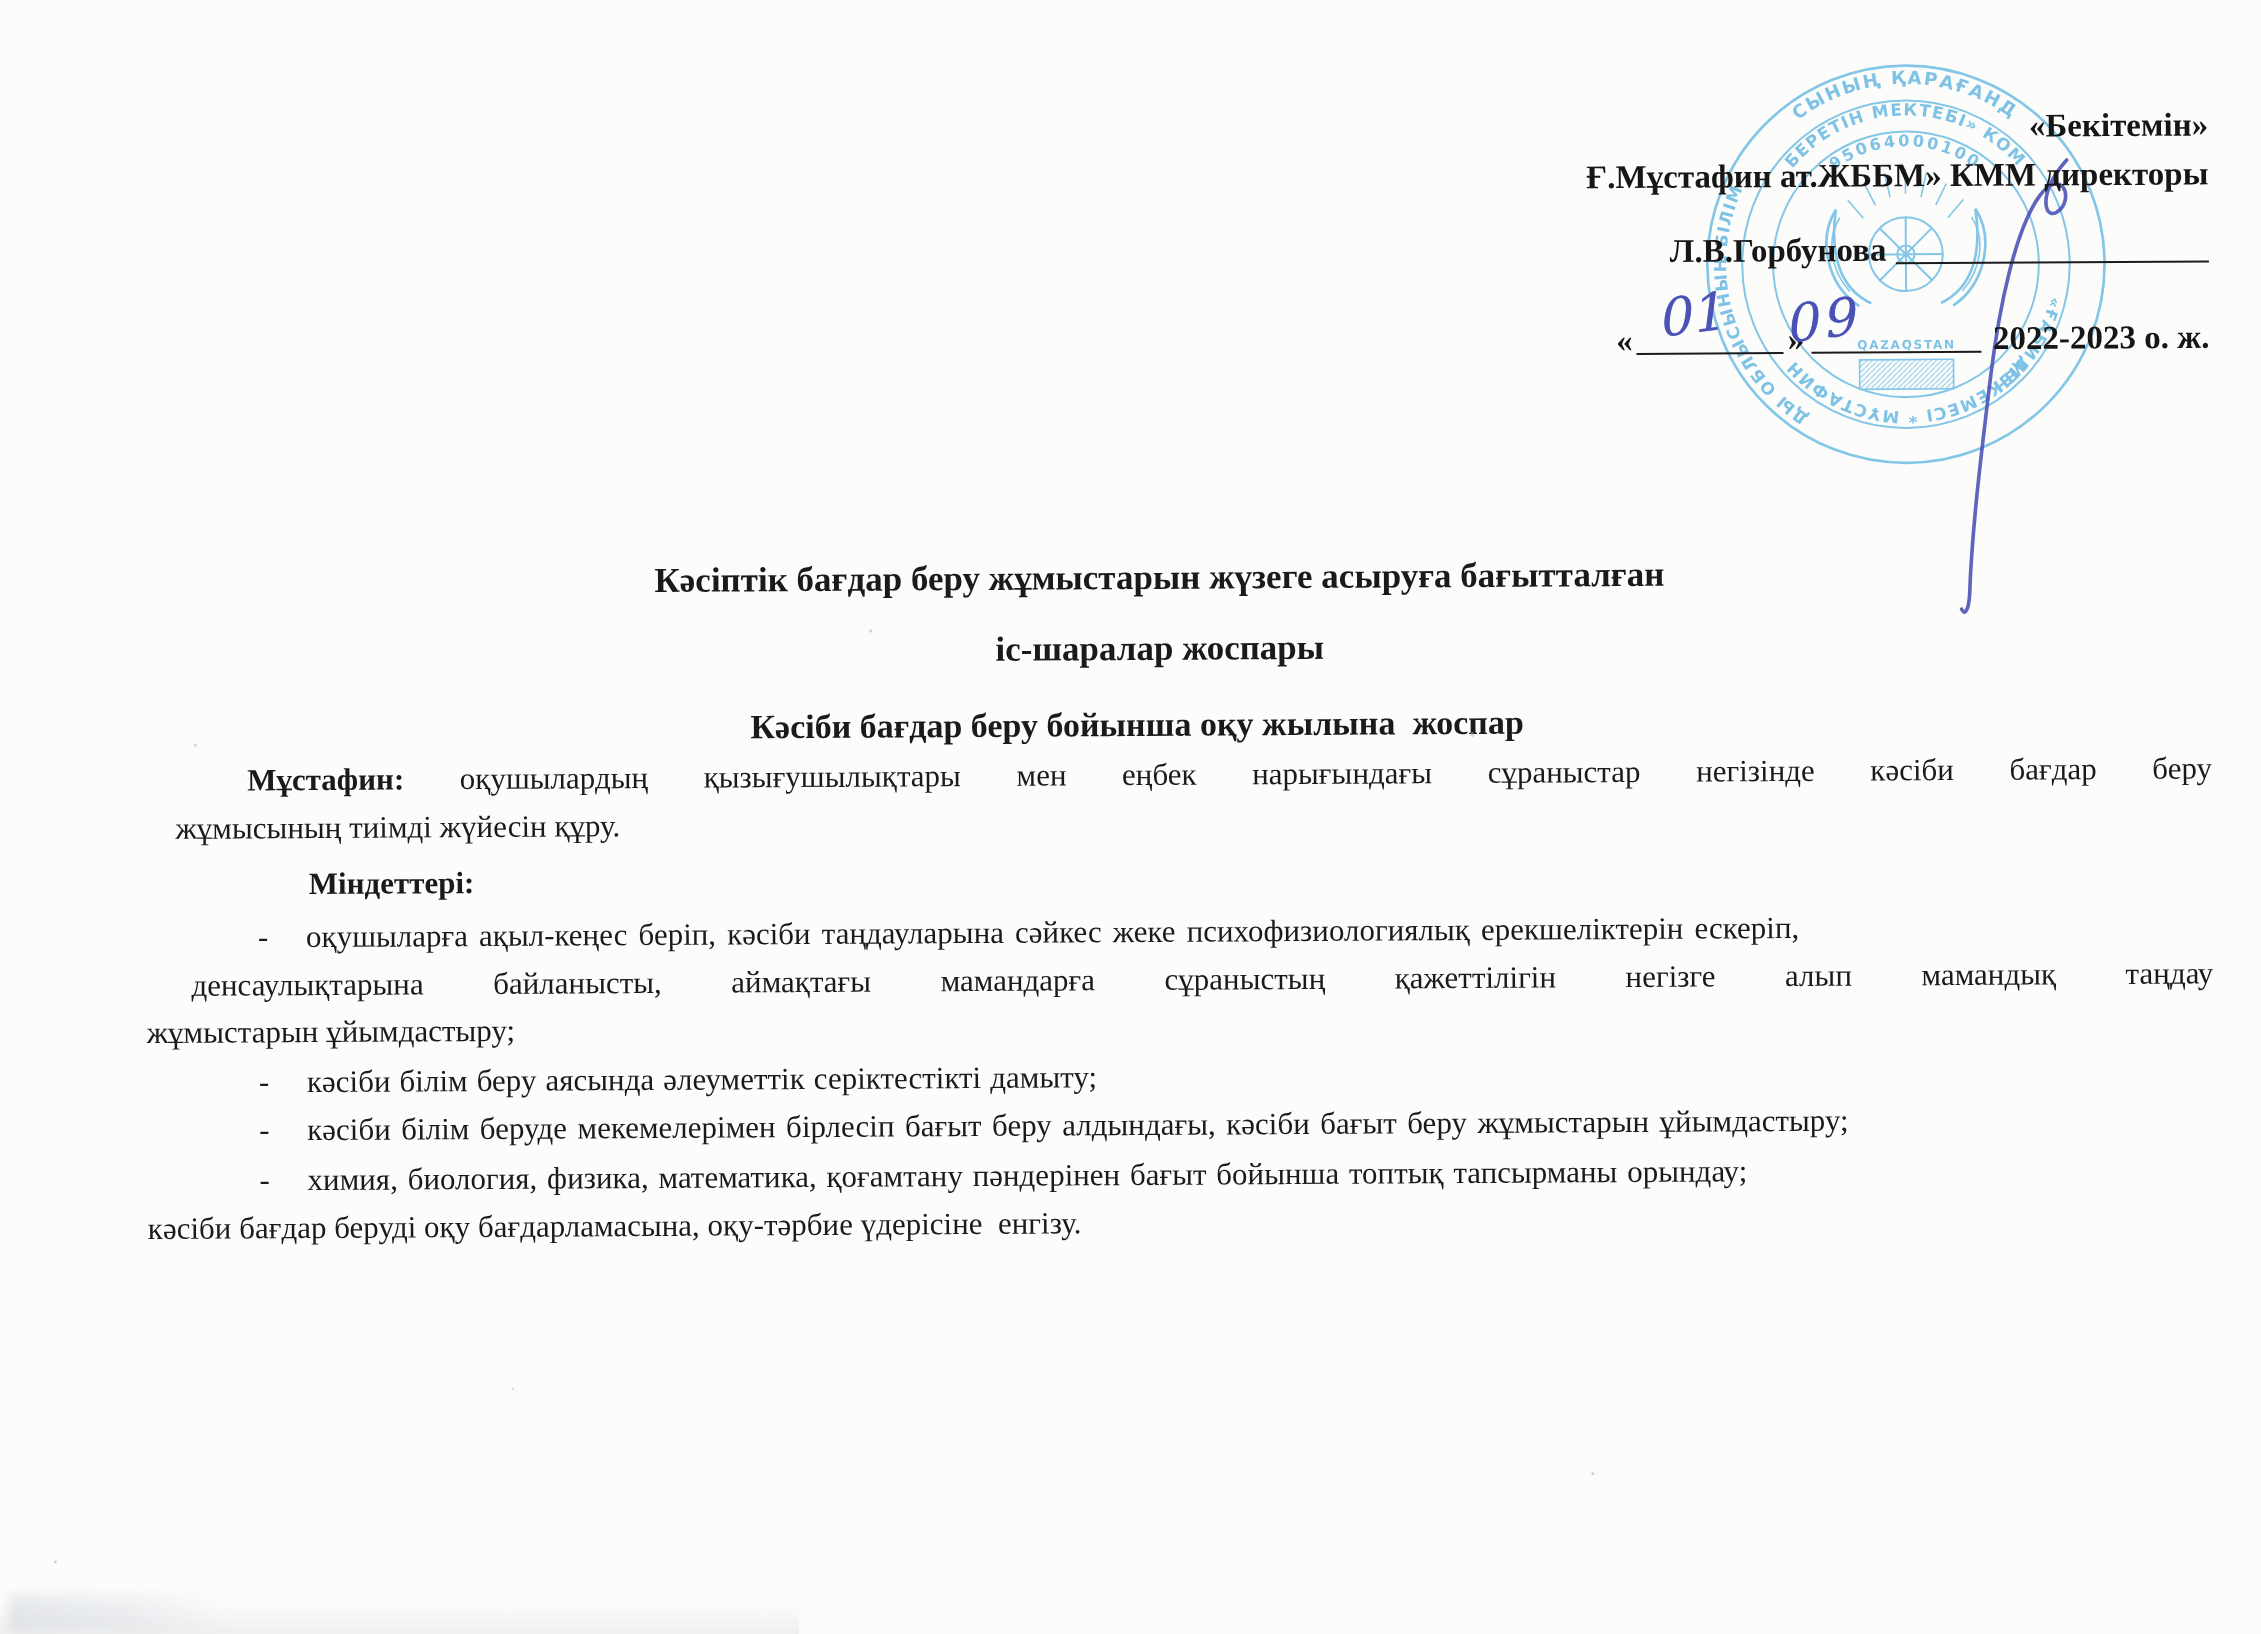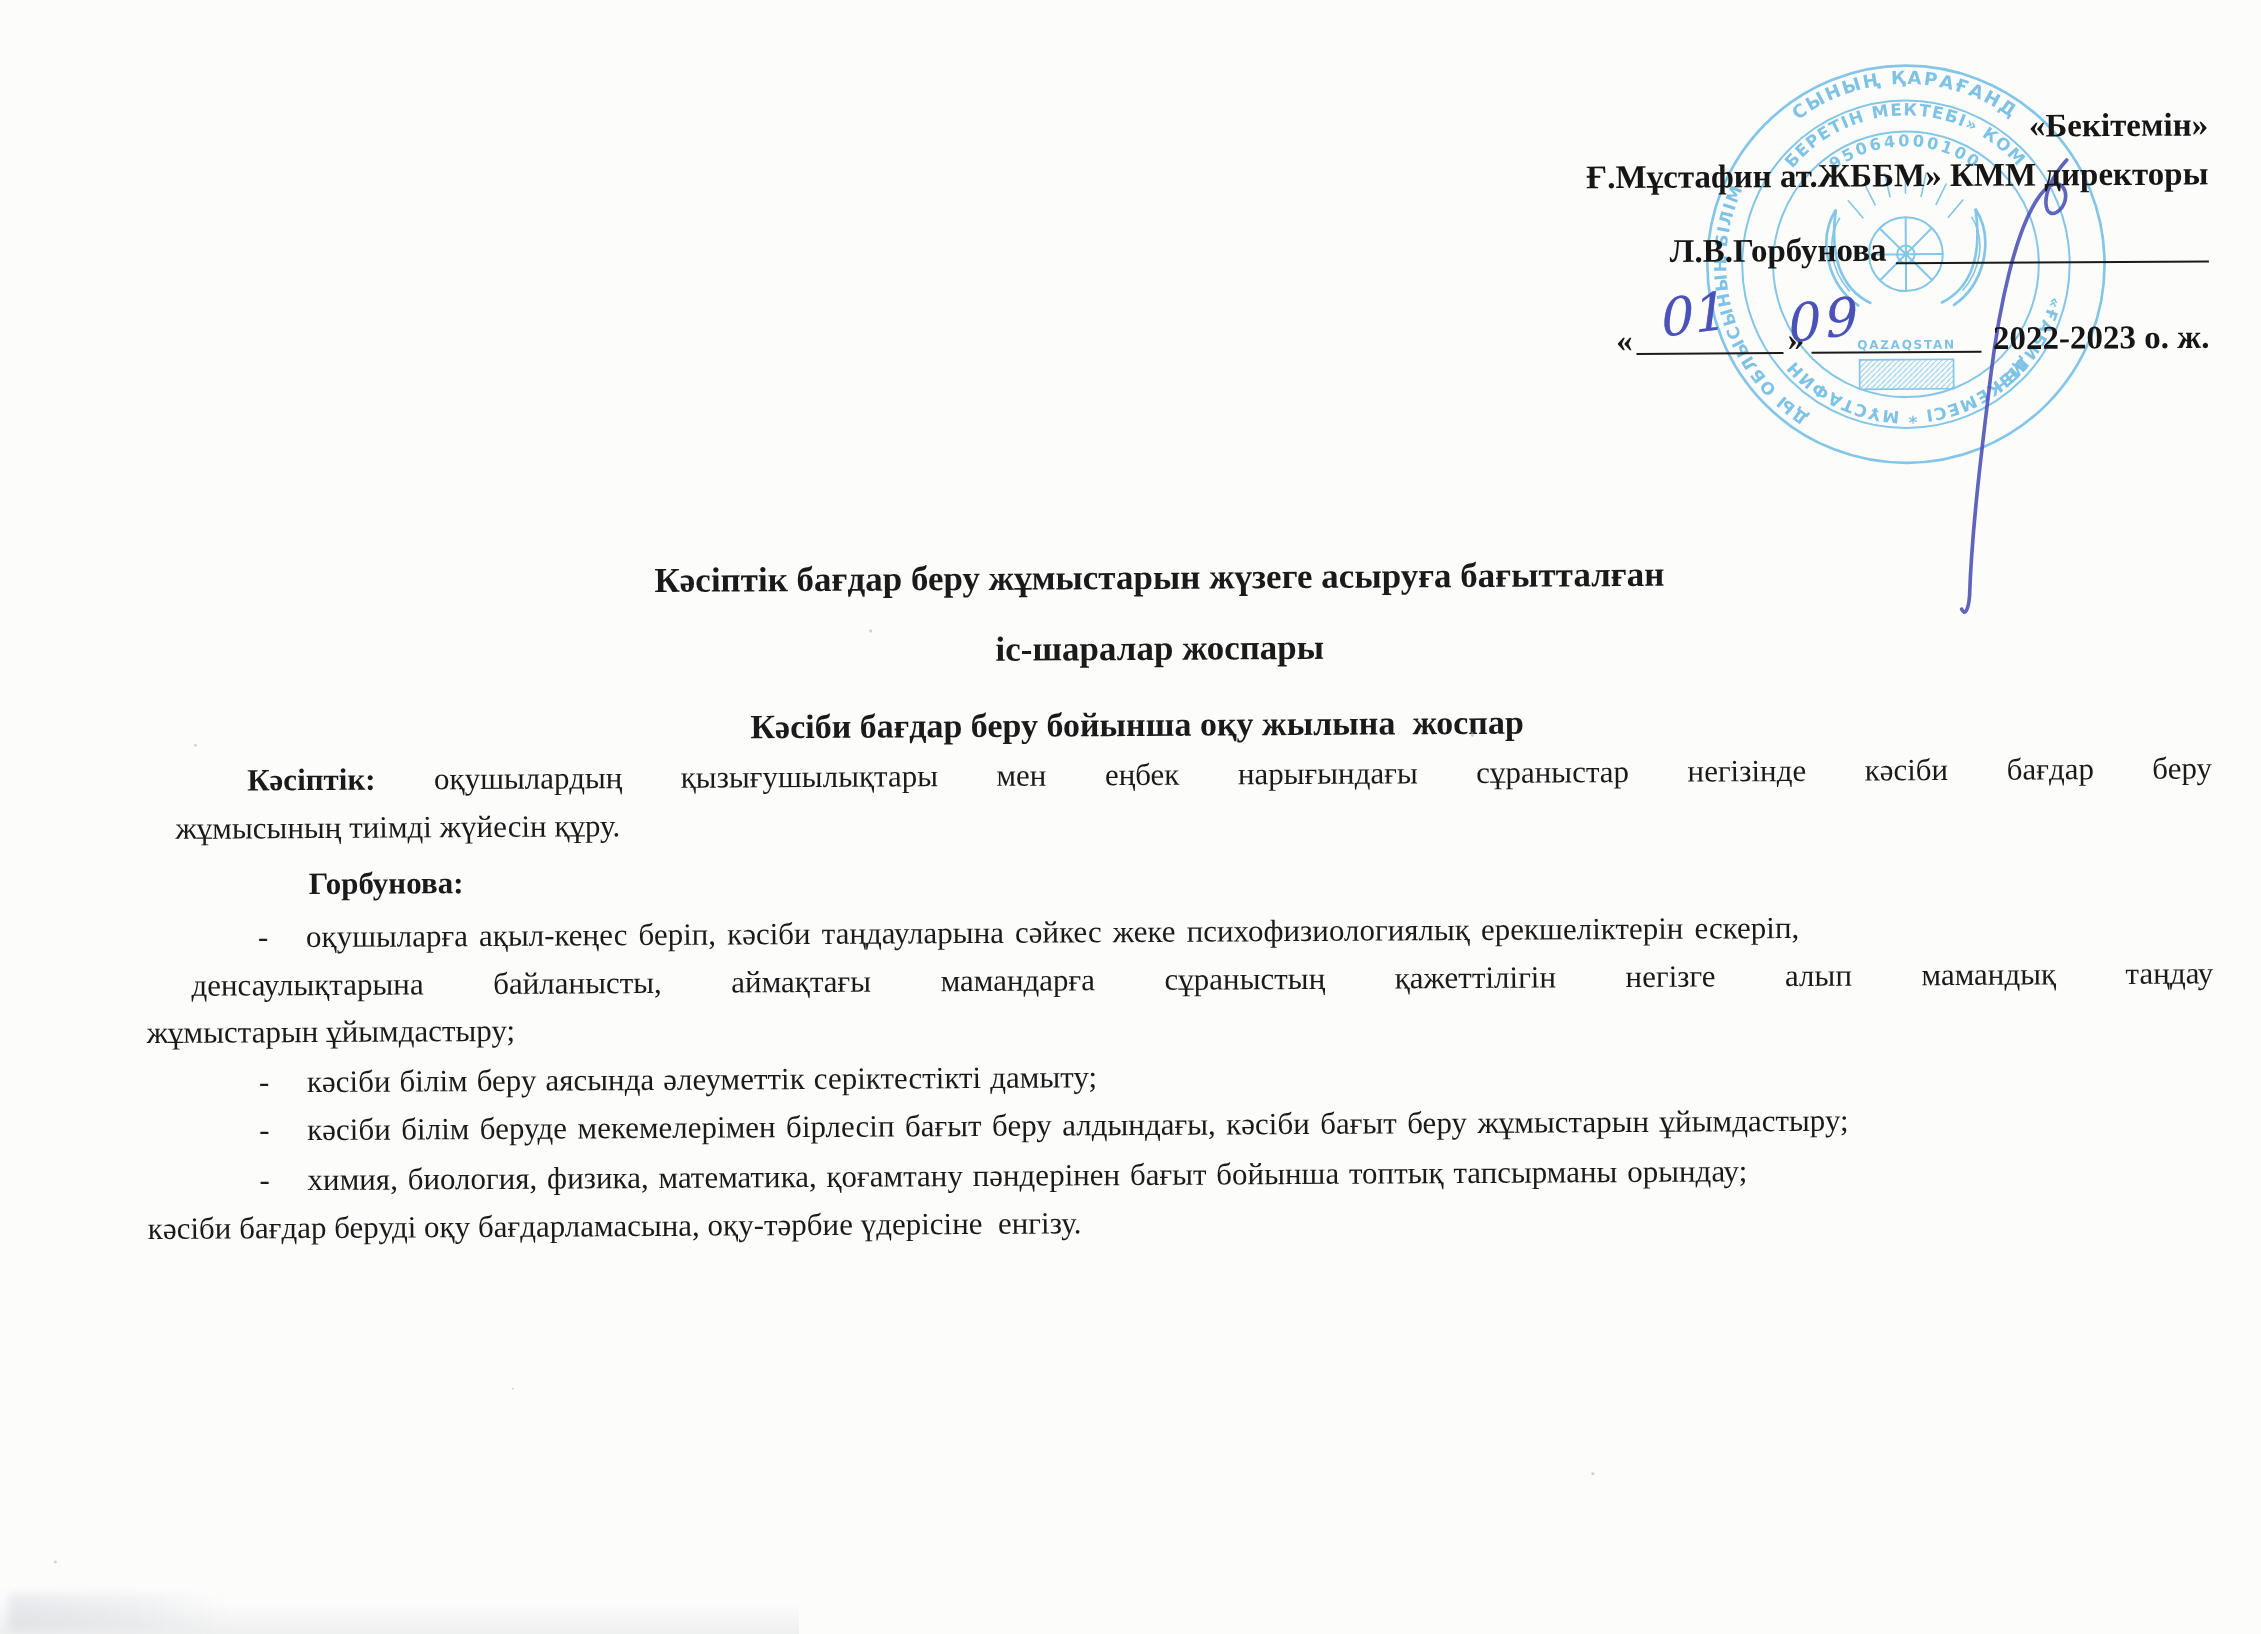--- a/index.html
+++ b/index.html
@@ -151,24 +151,24 @@
     <div class="ap-line" id="ap2">Ғ.Мұстафин ат.ЖББМ» КММ директоры</div>
     <div class="ap-line" id="ap3"><span>Л.В.Горбунова</span><span class="blank blank-name"></span></div>
     <div class="ap-line" id="ap4"><span>«</span><span class="blank blank-day"></span><span>»</span><span class="blank blank-month"></span><span>2022-2023 о. ж.</span></div>
     <div class="handwritten" id="hw-day">01</div>
     <div class="handwritten" id="hw-month">09</div>
 
     <div class="line center-line" id="title1">Кәсіптік бағдар беру жұмыстарын жүзеге асыруға бағытталған</div>
     <div class="line center-line" id="title2">іс-шаралар жоспары</div>
     <div class="line center-line" id="subhead">Кәсіби бағдар беру бойынша оқу жылына  жоспар</div>
 
-    <div class="line just" id="p1l1"><span class="bold">Кәсіптік:</span><span> оқушылардың қызығушылықтары мен еңбек нарығындағы сұраныстар негізінде кәсіби бағдар беру</span></div>
+    <div class="line just" id="p1l1"><span class="bold">Мұстафин:</span><span> оқушылардың қызығушылықтары мен еңбек нарығындағы сұраныстар негізінде кәсіби бағдар беру</span></div>
     <div class="line" id="p1l2">жұмысының тиімді жүйесін құру.</div>
 
-    <div class="line bold" id="mind">Горбунова:</div>
+    <div class="line bold" id="mind">Міндеттері:</div>
 
     <div class="line" id="b1l1"><span class="dash">-</span><span>оқушыларға ақыл-кеңес беріп, кәсіби таңдауларына сәйкес жеке психофизиологиялық ерекшеліктерін ескеріп,</span></div>
     <div class="line just" id="b1l2">денсаулықтарына байланысты, аймақтағы мамандарға сұраныстың қажеттілігін негізге алып мамандық таңдау</div>
     <div class="line" id="b1l3">жұмыстарын ұйымдастыру;</div>
 
     <div class="line" id="b2"><span class="dash">-</span><span>кәсіби білім беру аясында әлеуметтік серіктестікті дамыту;</span></div>
     <div class="line" id="b3"><span class="dash">-</span><span>кәсіби білім беруде мекемелерімен бірлесіп бағыт беру алдындағы, кәсіби бағыт беру жұмыстарын ұйымдастыру;</span></div>
     <div class="line" id="b4"><span class="dash">-</span><span>химия, биология, физика, математика, қоғамтану пәндерінен бағыт бойынша топтық тапсырманы орындау;</span></div>
     <div class="line" id="fin">кәсіби бағдар беруді оқу бағдарламасына, оқу-тәрбие үдерісіне  енгізу.</div>
 

